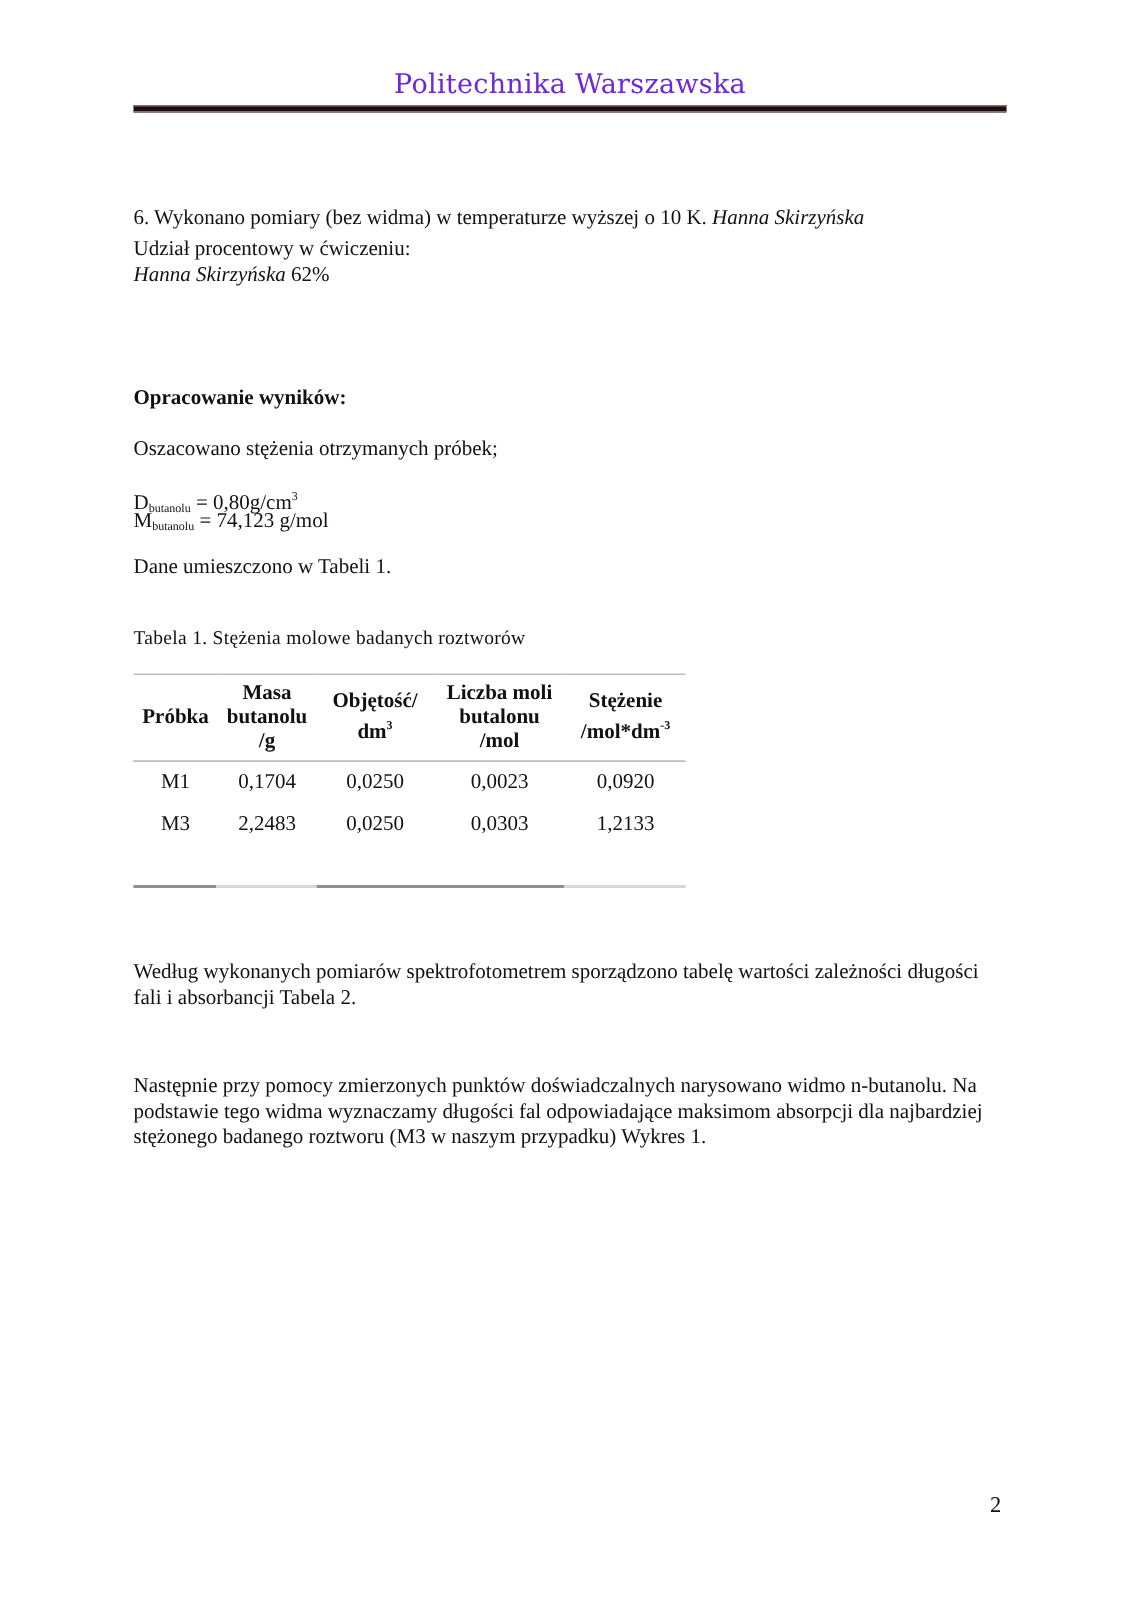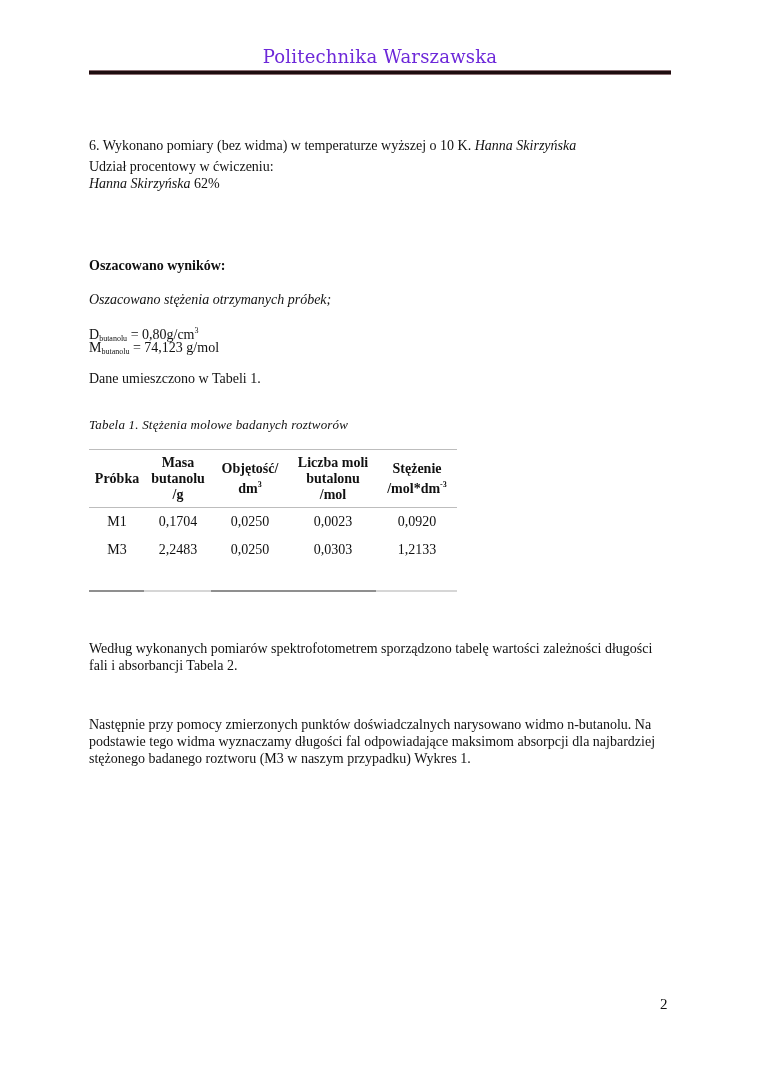--- a/index.html
+++ b/index.html
@@ -7,21 +7,21 @@
            font-family: "Liberation Serif", "DejaVu Serif", serif; color: #111; }
     .page-header { position: absolute; left: 89px; top: 46px; width: 582px; text-align: center;
                    font-family: "DejaVu Serif", "Liberation Serif", serif; font-size: 18px; letter-spacing: 0.2px; color: #6d28d9; }
     .header-rule { position: absolute; left: 89px; top: 70px; width: 582px; height: 5px;
                    background: #1e0d0f; border-top: 1px solid #8a6e72; border-bottom: 1px solid #8a6e72; box-sizing: border-box; }
     .para { position: absolute; left: 89px; width: 580px; font-size: 14px; line-height: 17px; }
     .para i { font-style: italic; }
     .bold { font-weight: bold; }
     sub.small { font-size: 8px; vertical-align: -2px; }
     sup.small { font-size: 8px; vertical-align: 6px; }
-    .caption { position: absolute; left: 89px; top: 417px; font-size: 13px; font-style: italic; letter-spacing: 0.2px; }
+    .caption { position: absolute; left: 89px; top: 417px; font-size: 13px; letter-spacing: 0.2px; }
     table.data { position: absolute; left: 89px; top: 449px; width: 368px; border-collapse: collapse;
                  font-size: 14px; }
     table.data thead tr { border-top: 1px solid #bdbdbd; border-bottom: 1px solid #bdbdbd; }
     table.data th { font-weight: bold; text-align: center; line-height: 16px; height: 57px; padding: 0 2px; font-size: 14px; }
     table.data td { text-align: center; height: 28px; padding: 0; }
     .bottom-border { position: absolute; top: 590px; height: 2px; }
     .bb-dark { background: #8f8f8f; }
     .bb-light { background: #d6d6d6; }
     .page-number { position: absolute; left: 660px; top: 996px; font-size: 15px; }
   </style>
@@ -33,23 +33,23 @@
 
 <div class="para" style="top:94px;margin-top:43px;">
   <span>6. Wykonano pomiary (bez widma) w temperaturze wyższej o 10 K. </span><i>Hanna Skirzyńska</i>
 </div>
 
 <div class="para" style="top:158px;">
   <div>Udział procentowy w ćwiczeniu:</div>
   <div><i>Hanna Skirzyńska</i><span> 62%</span></div>
 </div>
 
-<div class="para bold" style="top:257px;">Oszacowano wyników:</div>
+<div class="para bold" style="top:257px;">Opracowanie wyników:</div>
 
-<div class="para" style="top:291px;font-style:italic;">Oszacowano stężenia otrzymanych próbek;</div>
+<div class="para" style="top:291px;">Oszacowano stężenia otrzymanych próbek;</div>
 
 <div class="para" style="top:322px;">
   <span>D</span><sub class="small">butanolu</sub><span> = 0,80g/cm</span><sup class="small">3</sup>
 </div>
 <div class="para" style="top:339px;">
   <span>M</span><sub class="small">butanolu</sub><span> = 74,123 g/mol</span>
 </div>
 
 <div class="para" style="top:370px;">Dane umieszczono w Tabeli 1.</div>
 

